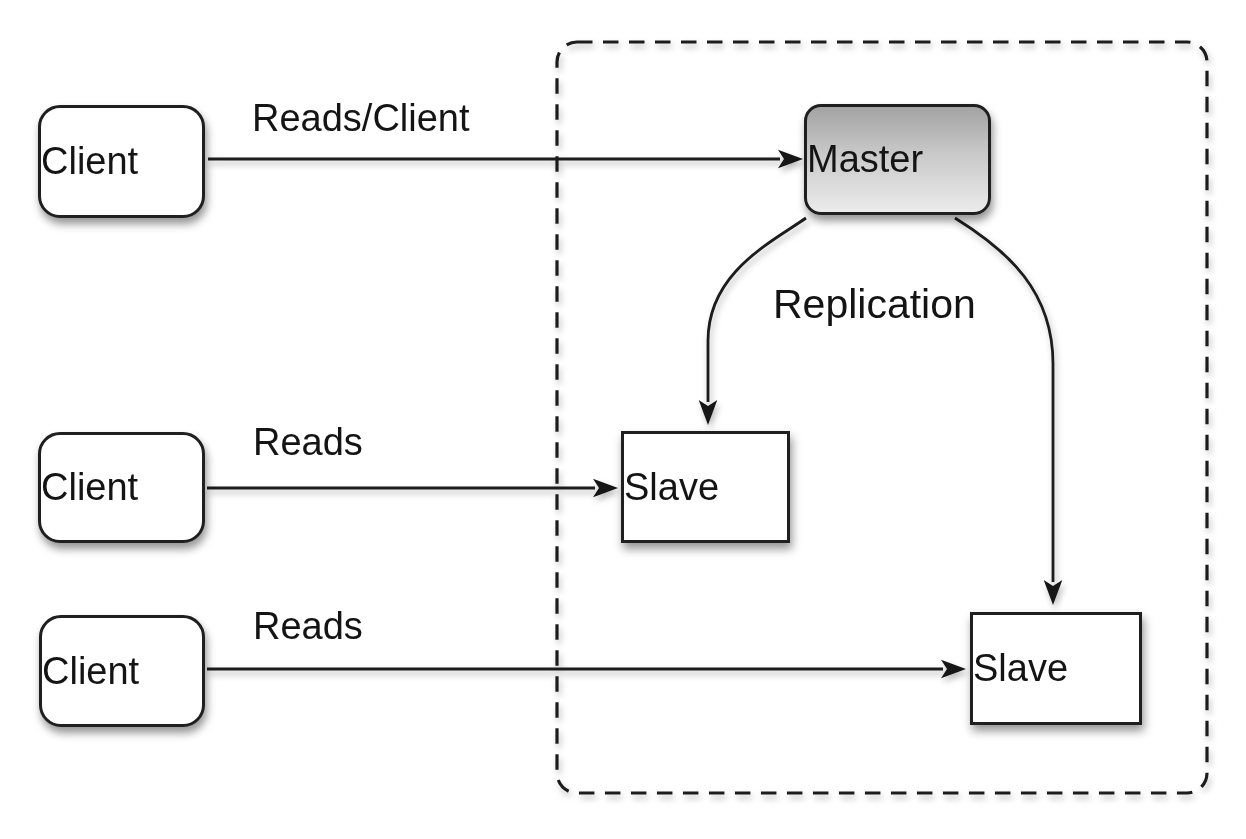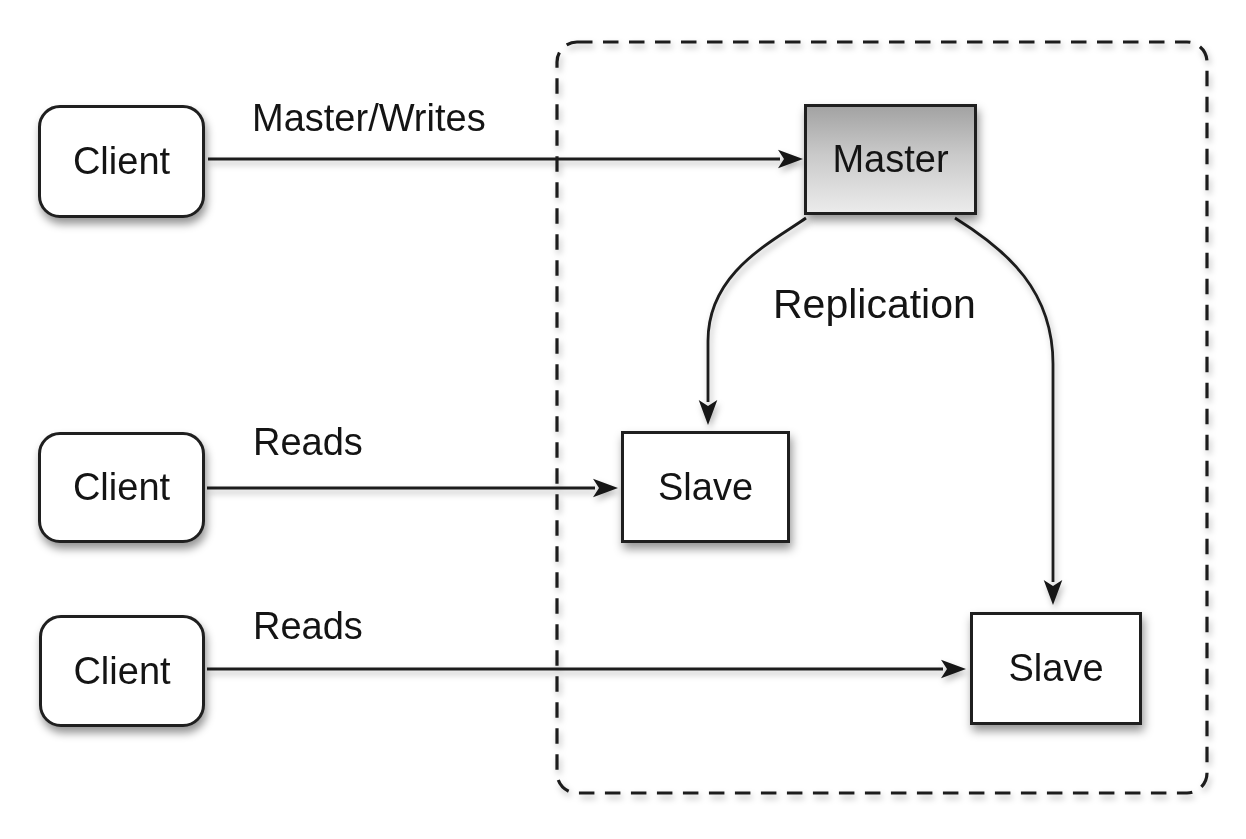--- a/index.html
+++ b/index.html
@@ -17,34 +17,34 @@
   }
   svg.connectors path.edge, svg.connectors rect.cluster {
     fill:none; stroke:#1c1c1c; stroke-width:2.8px;
   }
   svg.connectors rect.cluster {
     stroke-width:3.2px;
     stroke-dasharray:15.5 10.5;
   }
   .node {
     position:absolute; box-sizing:border-box;
-    display:flex; align-items:center; justify-content:center;
+    display:flex; align-items:center; justify-content:flex-start;
     background:#ffffff;
     border:3px solid #1f1f1f;
     font-size:38px;
     box-shadow:2px 6px 9px rgba(0,0,0,0.42);
   }
   .client { border-radius:22px; }
   .master {
     background:linear-gradient(180deg,#a3a3a3 0%,#c9c9c9 45%,#ebebeb 100%);
   }
   .c1 { left:38px;  top:105px; width:167px; height:113px; }
   .c2 { left:38px;  top:432px; width:167px; height:111px; }
   .c3 { left:39px;  top:615px; width:166px; height:112px; }
-  .m  { left:804px; top:104px; width:173px; height:111px; }
+  .m  { left:804px; top:104px; width:187px; height:111px;border-radius:17px; }
   .s1 { left:621px; top:431px; width:169px; height:112px; }
   .s2 { left:970px; top:612px; width:172px; height:113px; }
   .edge-label {
     position:absolute; font-size:38px; line-height:1;
     white-space:nowrap; color:#141414;
   }
   .lbl-rw  { left:252px; top:99px;  }
   .lbl-r1  { left:253px; top:423px; }
   .lbl-r2  { left:253px; top:607px; }
   .lbl-rep { left:773px; top:263px; font-size:41px;margin-top:21px; }
@@ -83,18 +83,18 @@
   <div class="node master m">
     <span>Master</span>
   </div>
   <div class="node s1">
     <span>Slave</span>
   </div>
   <div class="node s2">
     <span>Slave</span>
   </div>
 
-  <div class="edge-label lbl-rw">Master/Writes</div>
+  <div class="edge-label lbl-rw">Reads/Client</div>
   <div class="edge-label lbl-r1">Reads</div>
   <div class="edge-label lbl-r2">Reads</div>
   <div class="edge-label lbl-rep">Replication</div>
 
 </div>
 
 </body></html>

